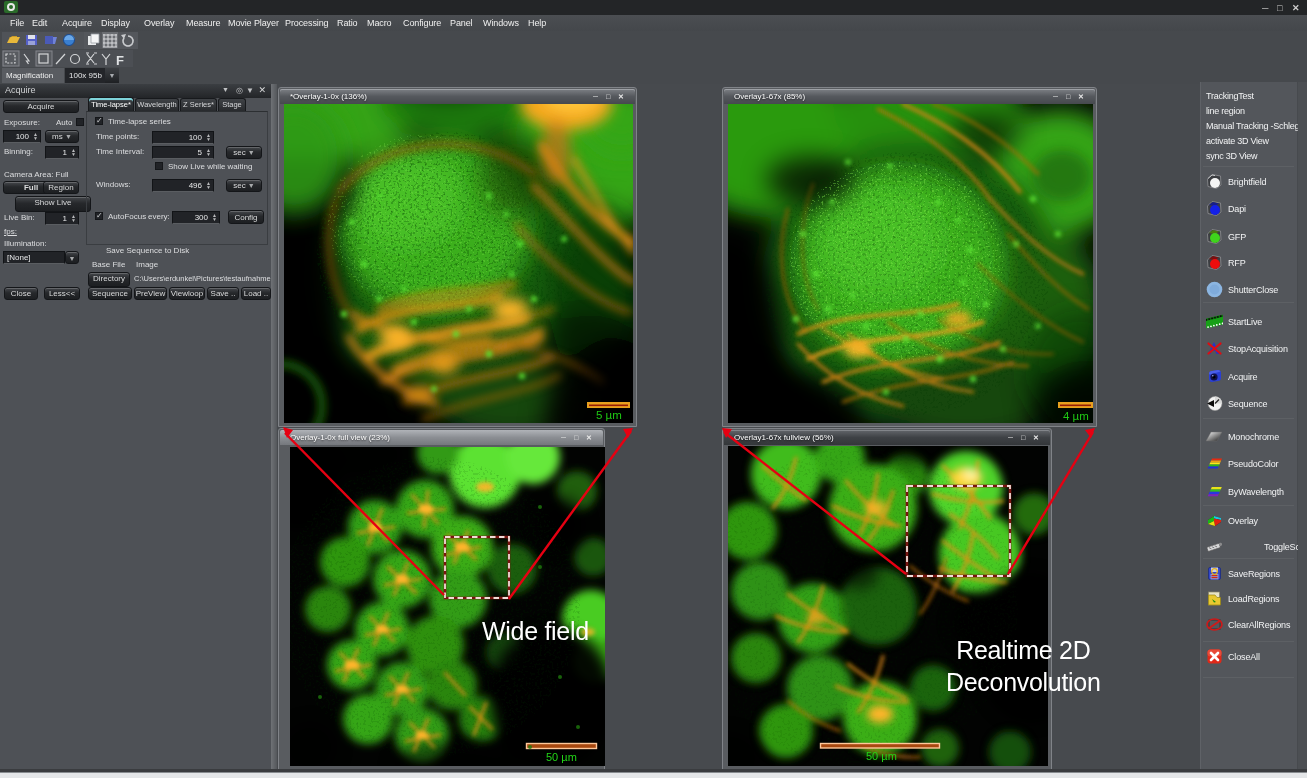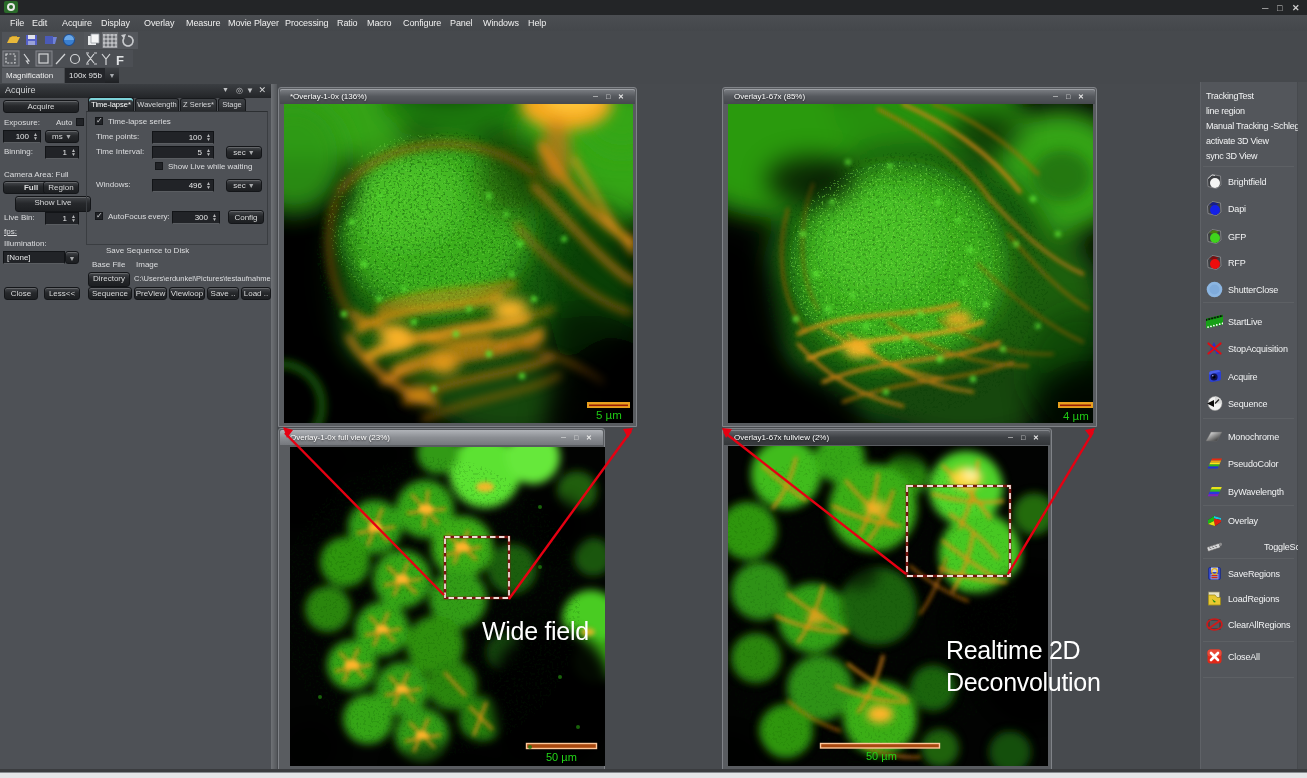--- a/index.html
+++ b/index.html
@@ -551,21 +551,21 @@
           <circle cx="270" cy="230" r="2"></circle>
           <circle cx="240" cy="300" r="2"></circle>
     <circle cx="30" cy="250" r="2"></circle>
           <circle cx="250" cy="60" r="2"></circle>
           <circle cx="288" cy="280" r="2"></circle>
   </g>
 </svg></div>
 </div>
 <div class="iwin" id="winBR" style="left:722px;top:428px;width:330px;height:342px;">
   <div class="tbar tbar-d">
-      <span class="tt">Overlay1-67x fullview (2%)</span>
+      <span class="tt">Overlay1-67x fullview (56%)</span>
       <span class="bt" style="right:8px;">─ □ ✕</span>
     </div>
   <div class="imgarea" style="left:5px;top:17px;width:320px;height:320px;" id="imgBR"><svg width="320" height="320" viewBox="0 0 320 320">
   <rect width="320" height="320" fill="#020302"></rect>
   <g filter="url(#b4)">
     <circle cx="58" cy="28" r="35" fill="#3fbc1a"></circle>
     <circle cx="112" cy="12" r="25" fill="#36a615"></circle>
     <circle cx="178" cy="30" r="22" fill="#2e9611" opacity=".9"></circle>
     <circle cx="20" cy="85" r="29" fill="#2e9611"></circle>
     <circle cx="145" cy="62" r="44" fill="#3aae16"></circle>
@@ -802,16 +802,16 @@
     <path d="M1008 574 L1093 432"></path>
   </g>
   <g fill="#e60012">
     <path d="M283 427 l10 3 l-6 8 z"></path>
     <path d="M633 428 l-10 1 l5 9 z"></path>
     <path d="M722 428 l10 1 l-6 9 z"></path>
     <path d="M1095 428 l-10 2 l6 8 z"></path>
   </g>
 </svg>
 <div class="anno" style="left:482px;top:615px;">Wide field</div>
-<div class="anno" style="left:946px;top:634px;">Realtime 2D<br>Deconvolution</div>
+<div class="anno" style="left:946px;top:634px;text-align:center;">Realtime 2D<br>Deconvolution</div>
 
 <div class="abs" style="left:0;top:769px;width:1307px;height:3px;background:#3a3c3f;"></div>
 <div id="statusbar"></div>
 
 </body></html>

